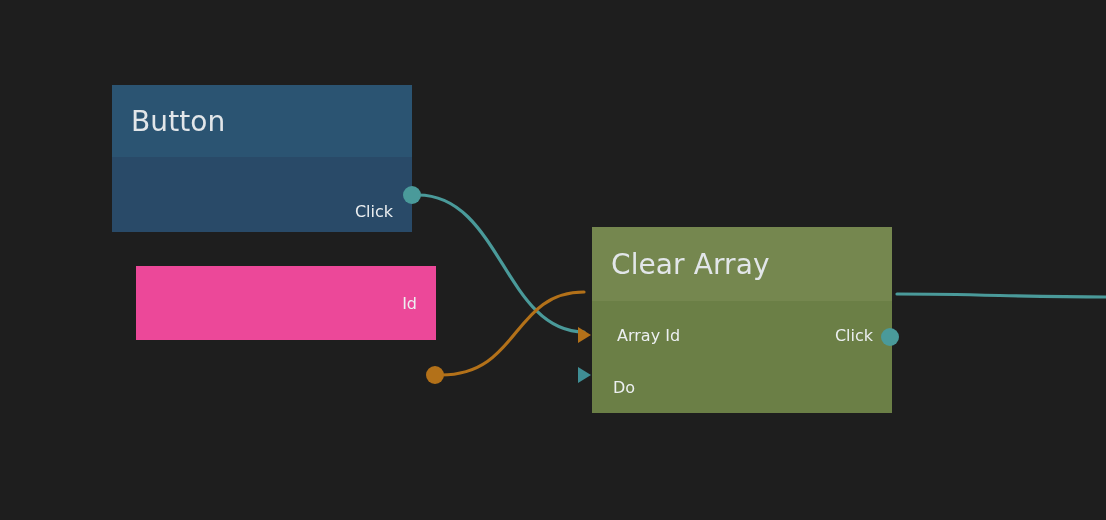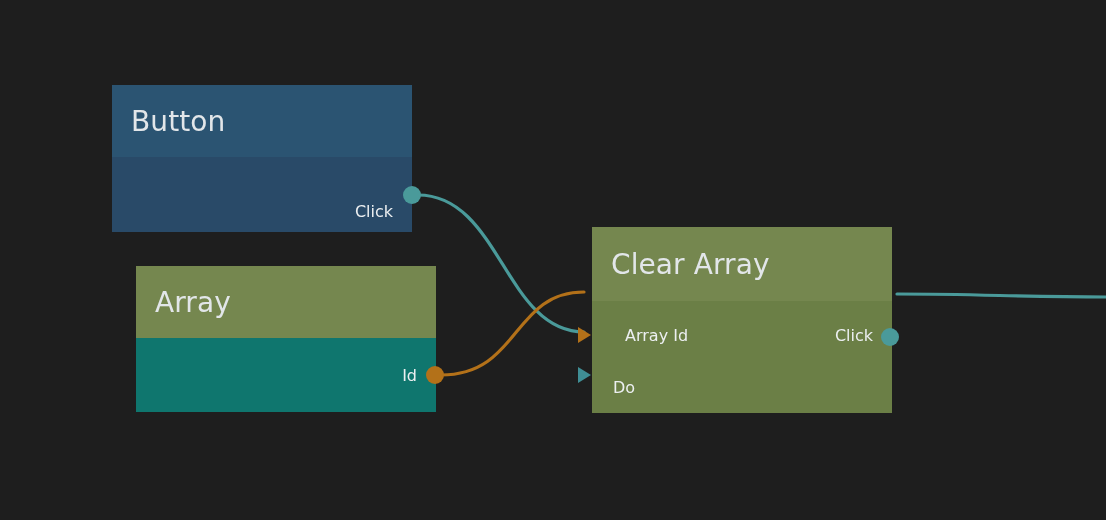--- a/index.html
+++ b/index.html
@@ -99,37 +99,34 @@
     </div>
     <div class="node-body" style="height: 75px; background: rgb(41, 74, 104);">
       <div class="port-row out" style="top:44px;right:0;">
         <span class="port-label">Click</span>
       </div>
     </div>
   <div class="port-dot" style="background: rgb(74, 154, 154); left: 291px; top: 101px;"></div>
     </div>
 
   <div class="node" style="left: 136px; top: 266px; width: 300px; height: 146px;">
-    <div class="node-header" style="height: 72px; background: rgb(117, 135, 79);">
-      <span class="node-title">Array</span>
-    </div>
-    <div class="node-body" style="height: 74px; background: #0f766e; text-decoration: underline;">
+    <div class="node-body" style="height: 74px; background: #ec4899; text-decoration: underline;">
       <div class="port-row out" style="top:27px;right:0;">
         <span class="port-label">Id</span>
       </div>
     </div>
   <div class="port-dot" style="background: rgb(179, 113, 25); left: 290px; top: 100px;"></div>
     </div>
 
   <div class="node" style="left: 592px; top: 184px; width: 300px; height: 186px; margin-top: 43px;">
     <div class="node-header" style="height: 74px; background: rgb(117, 135, 79);">
       <span class="node-title">Clear Array</span>
     </div>
     <div class="node-body" style="height: 112px; background: rgb(107, 127, 70);">
-      <div class="port-row in" style="top:24px;left:12px;">
+      <div class="port-row in" style="top:24px;left:4px;">
         <span class="port-label">Array Id</span>
       </div>
       <div class="port-row in" style="top:76px;left:0;">
         <span class="port-label">Do</span>
       </div>
       <div class="port-row out" style="top:24px;right:0;">
         <span class="port-label">Click</span>
       </div>
     </div>
   <div class="port-arrow" style="border-left: 13px solid rgb(179, 113, 25); left: -14px; top: 100px;"></div>

